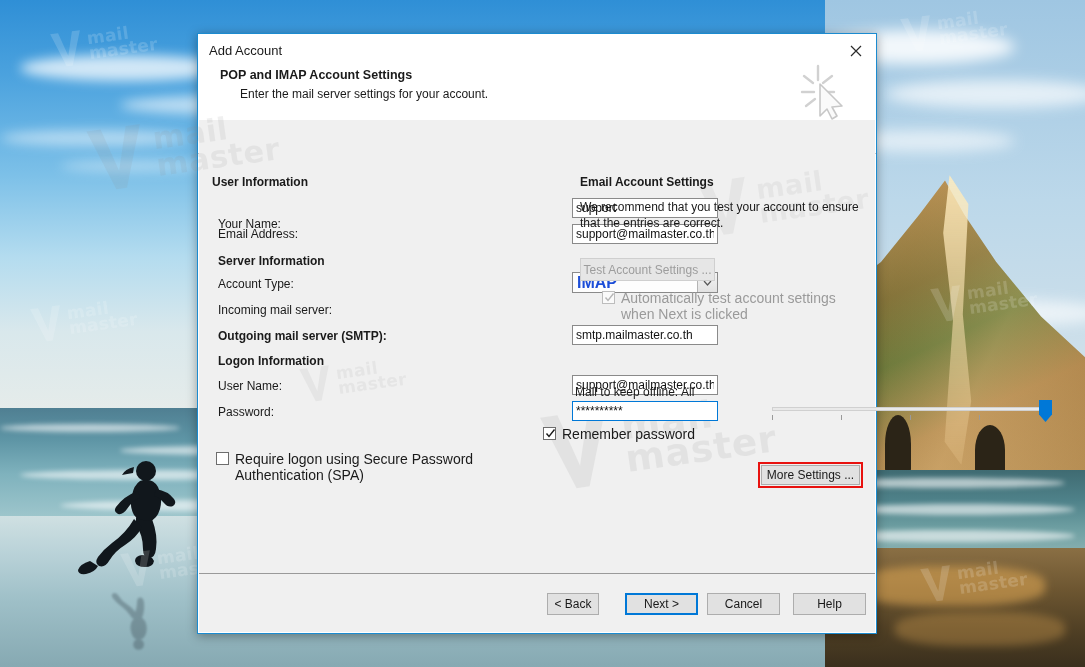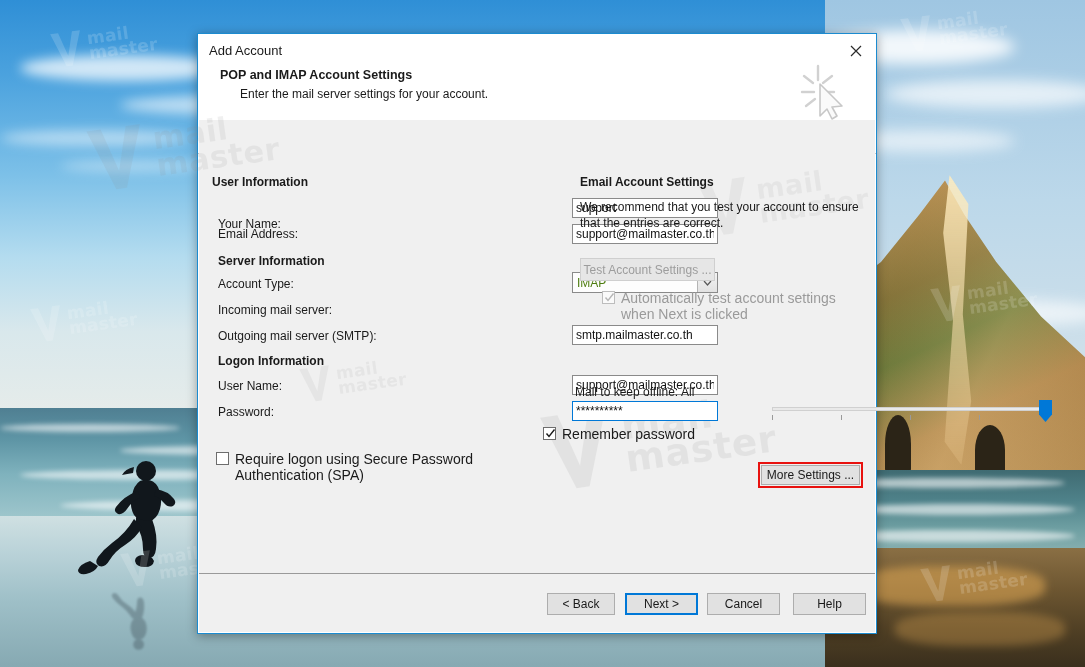--- a/index.html
+++ b/index.html
@@ -71,21 +71,21 @@
 
   .sec{position:absolute;font-size:12px;font-weight:bold;color:#1a1a1a;}
   .lbl{position:absolute;font-size:12px;color:#1a1a1a;}
   .fld{position:absolute;box-sizing:border-box;height:20px;
      border:1px solid #8a8a8a;background:#fff;font-family:"Liberation Sans",sans-serif;
      font-size:12px;color:#111;padding:0 3px;line-height:18px;outline:none;}
 
   
   #acct-type{position:absolute;left:373px;top:238px;width:146px;height:21px;
      box-sizing:border-box;border:1px solid #8a8a8a;background:#fdfdfd;display:flex;align-items:center;}
-  #acct-type .val{flex:1;font-size:12px;color:#4d7c0f;padding-left:4px;}
+  #acct-type .val{flex:1;font-size:16px;color:#1d4ed8;padding-left:4px;font-weight:bold;}
   #acct-type .arrow{width:19px;height:19px;margin-right:0px;
      background:linear-gradient(180deg,#f3f3f3,#e2e2e2);border-left:1px solid #b4b4b4;
      display:flex;align-items:center;justify-content:center;}
 
   
   .cb{position:absolute;display:flex;align-items:flex-start;gap:6px;font-size:14px;color:#1a1a1a;}
   .cb .box{width:13px;height:13px;border:1px solid #6d6d6d;background:#fff;box-sizing:border-box;
      flex:0 0 13px;margin-top:1px;position:relative;}
   .cb.dis .box{border-color:#bdbdbd;background:#fafafa;}
   .cb.dis{color:#9a9a9a;}
@@ -309,21 +309,21 @@
       <div class="val">IMAP</div>
       <div class="arrow">
         <svg width="9" height="6" viewBox="0 0 9 6">
             <path d="M1 1 L4.5 5 L8 1" stroke="#5a5a5a" stroke-width="1.2" fill="none"></path>
           </svg>
       </div>
     </div>
 
     <div class="lbl" style="left:19px;top:183px;">Incoming mail server:</div>
 
-    <div class="lbl" style="left:19px;top:209px;">Outgoing mail server (SMTP):</div>
+    <div class="lbl" style="left:19px;top:209px;font-weight:bold;">Outgoing mail server (SMTP):</div>
     <input class="fld" style="left: 373px; top: 205px; width: 146px;" value="smtp.mailmaster.co.th">
 
     <div class="sec" style="left:19px;top:234px;">Logon Information</div>
 
     <div class="lbl" style="left:19px;top:259px;">User Name:</div>
     <input class="fld" style="left: 373px; top: 255px; width: 146px;" value="support@mailmaster.co.th">
 
     <div class="lbl" style="left:19px;top:285px;">Password:</div>
     <input class="fld" style="left: 373px; top: 281px; width: 146px; border-color: rgb(0, 120, 215);" value="**********">
 
@@ -367,18 +367,18 @@
       <i style="left:207px;"></i>
       <i style="left:275px;"></i>
   </div>
   <div id="slider-thumb"></div>
 
   <div class="btn" style="left:760px;top:431px;width:99px;height:20px;margin-left:-197px;">More Settings ...</div>
   <div id="redbox" style="left:560px;"></div>
 
   <div id="footer">
     <div id="footer-rule"></div>
-    <div class="btn" style="left:348px;top:20px;width:68px;height:22px;">&lt; Back</div>
+    <div class="btn" style="left:348px;top:20px;width:52px;height:22px;">&lt; Back</div>
     <div class="btn focus" style="left:426px;top:20px;width:73px;height:22px;">Next &gt;</div>
     <div class="btn" style="left:508px;top:20px;width:73px;height:22px;">Cancel</div>
     <div class="btn" style="left:594px;top:20px;width:73px;height:22px;">Help</div>
   </div>
 </div>
 
 </body></html>

